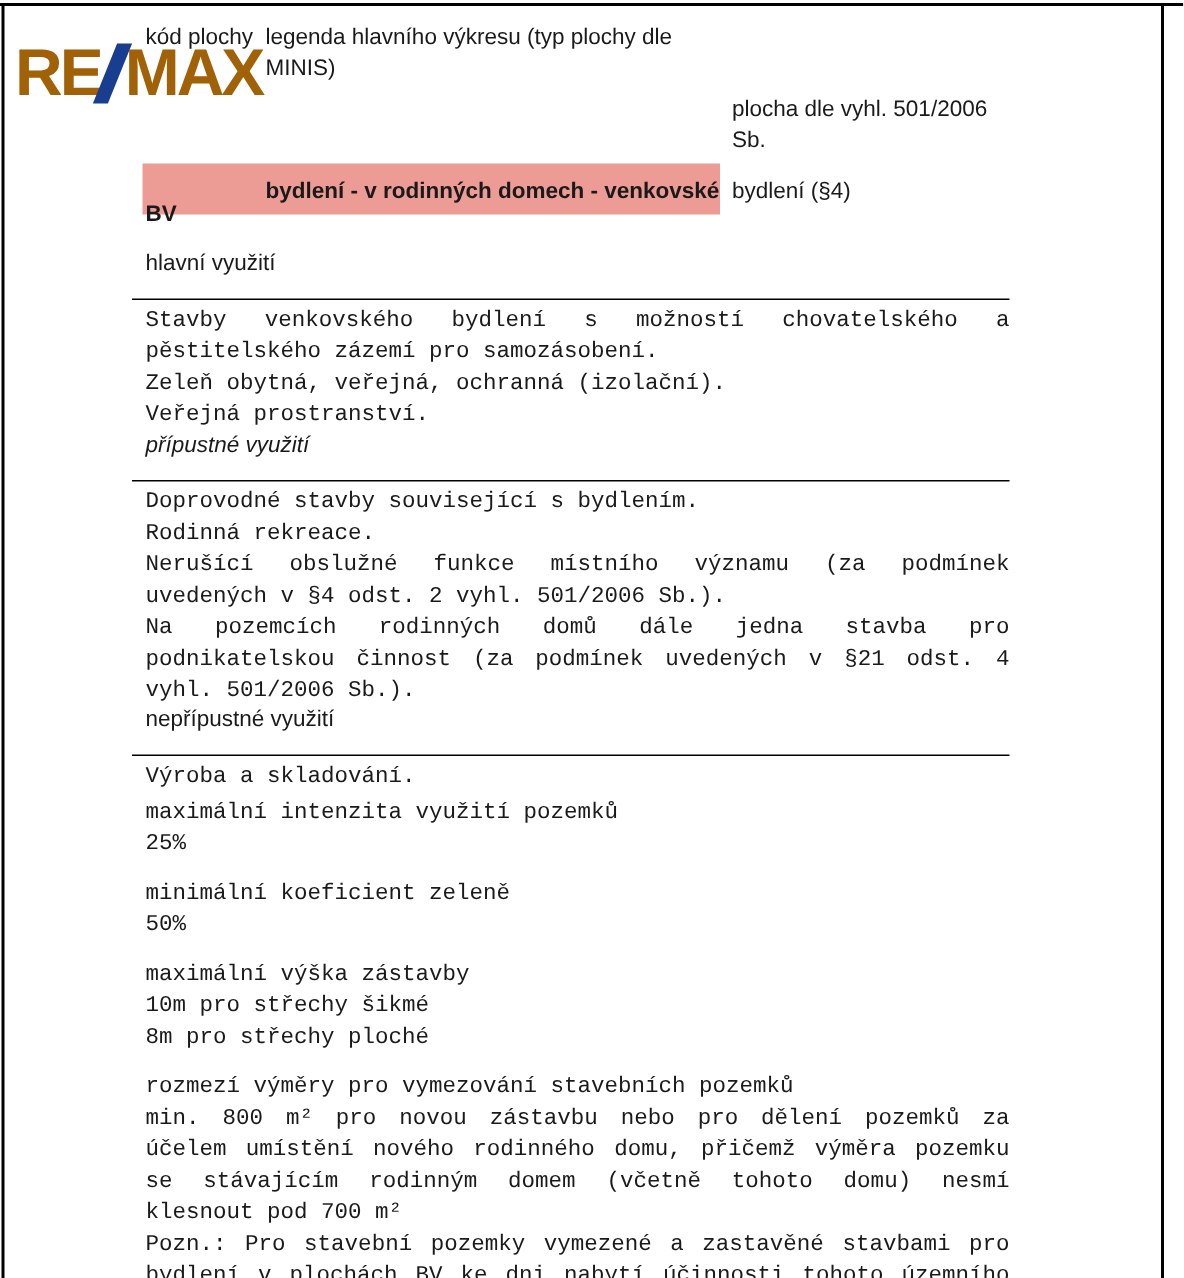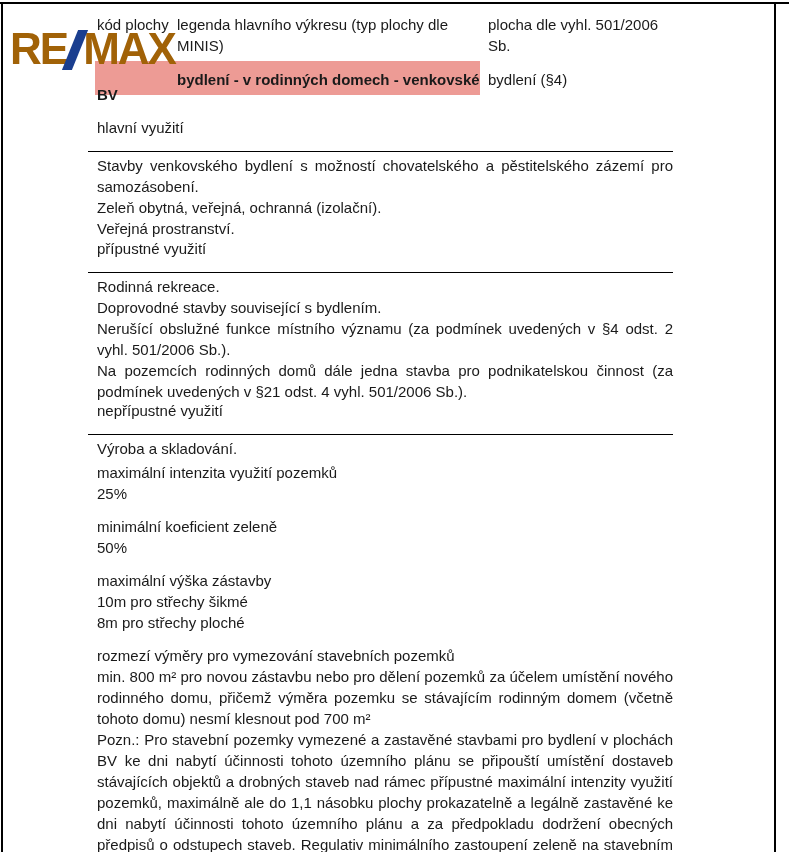--- a/index.html
+++ b/index.html
@@ -34,43 +34,43 @@
   .content {
     position:absolute; left:88px; top:0; width:585px;
   }
 
   
   .header-row {
     display:flex; padding-top:14px; line-height:21px; font-size:15px;
   }
   .hcol1 { width:80px; padding-left:9px; box-sizing:content-box; flex:none; }
   .hcol2 { width:311px; flex:none; }
-  .hcol3 { flex:1; }
+  .hcol3 { flex:1;margin-top:48px; }
 
   .row2 {
     position:relative; margin-top:13px; display:flex; line-height:21px; font-size:15px;
   }
   .row2 .cell { position:relative; z-index:2; }
   .row2 .code { width:80px; padding-left:9px; flex:none; font-weight:bold;margin-top:15px; }
   .row2 .legend { width:311px; flex:none; font-weight:bold; }
   .row2 .plocha { flex:1; }
   .row-highlight {
     position:absolute; left:7px; top:-8px; width:385px; height:34px;
     background:#ED9B95; z-index:0;
   }
 
   .sec-title {
     font-size:15px; line-height:15px; padding-left:9px; padding-bottom:16px;
     border-bottom:1.5px solid #000;
   }
-  .sec-body { padding-left:9px; padding-top:3px; font-size:15px; }
+  .sec-body { padding-left:9px; padding-top:3px; font-size:15px;font-family:Liberation Mono, monospace; }
   .sec-body p { margin:0; line-height:21px; }
   .just { text-align:justify; text-align-last:left; }
 
-  .mt-sec2 { margin-top:2px; }
+  .mt-sec2 { margin-top:2px;font-style:italic; }
   .mt-sec3 { margin-top:1px; }
   .mt-sec4 { margin-top:22px; }
   .group { margin-top:12px; }
   .group-first { margin-top:0; }
   .pozn { margin-top:9px; }
 </style>
 </head>
 <body>
 
 <div class="page">
@@ -100,22 +100,22 @@
 
     <div class="sec-title" style="margin-top:15px">hlavní využití</div>
     <div class="sec-body">
       <p class="just">Stavby venkovského bydlení s možností chovatelského a pěstitelského zázemí pro samozásobení.</p>
       <p>Zeleň obytná, veřejná, ochranná (izolační).</p>
       <p>Veřejná prostranství.</p>
     </div>
 
     <div class="sec-title mt-sec2">přípustné využití</div>
     <div class="sec-body">
+      <p>Doprovodné stavby související s bydlením.</p>
       <p>Rodinná rekreace.</p>
-      <p>Doprovodné stavby související s bydlením.</p>
       <p class="just">Nerušící obslužné funkce místního významu (za podmínek uvedených v §4 odst. 2 vyhl. 501/2006 Sb.).</p>
       <p class="just">Na pozemcích rodinných domů dále jedna stavba pro podnikatelskou činnost (za podmínek uvedených v §21 odst. 4 vyhl. 501/2006 Sb.).</p>
     </div>
 
     <div class="sec-title mt-sec3">nepřípustné využití</div>
     <div class="sec-body">
       <p>Výroba a skladování.</p>
     </div>
 
     <div class="sec-body">

